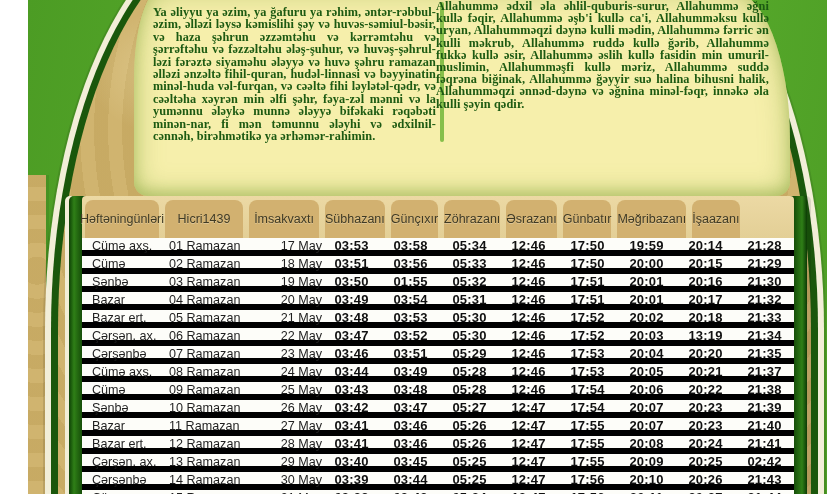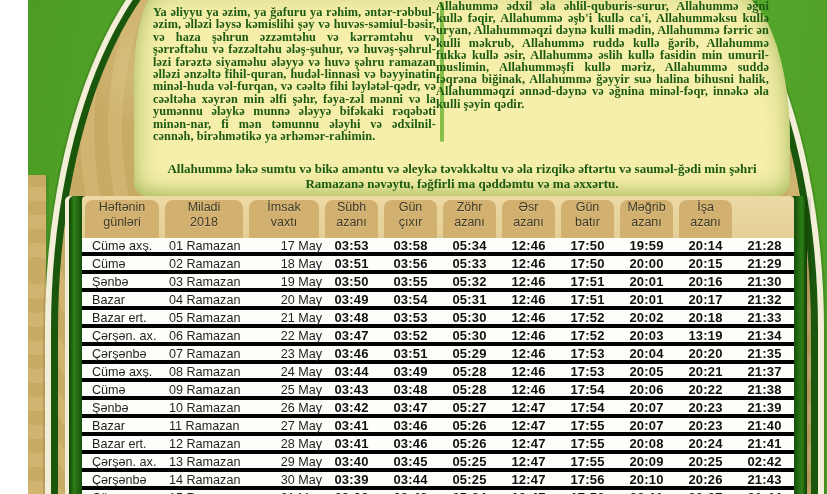--- a/index.html
+++ b/index.html
@@ -69,62 +69,61 @@
     height:42px;
     background:linear-gradient(180deg, #ecd9a4, var(--header_strip_tan));
     border-radius:4px 4px 0 0;
     display:grid; grid-template-columns:var(--cols);
     align-items:end;
   }
   .th {
     margin:0 3px; height:38px;
     background:var(--header_cell_tan);
     border-radius:8px 8px 0 0;
-    display:flex; flex-direction:column; align-items:center; justify-content:flex-start;
+    display:flex; flex-direction:row; align-items:center; justify-content:center;
     color:var(--header_text); font-size:12.5px; line-height:15px;
     text-shadow:0 1px 0 rgba(255,255,255,.25);
   }
   .table-body { background:var(--table_bg); }
   .tr {
     display:grid; grid-template-columns:var(--cols);
     height:18px; align-items:center;
-    border-bottom:4px solid #000000; box-sizing:border-box;
+    border-bottom:6px solid #000000; box-sizing:border-box;
   }
   .td { font-size:12.6px; color:#1f1f1f; white-space:nowrap; }
   .td.day    { padding-left:10px; }
   .td.hicri  { padding-left:7px; }
   .td.miladi { padding-left:13px;text-align:right; }
   .td.time   { text-align:center; font-weight:bold; font-size:13px; color:var(--time_text); letter-spacing:.2px; }
 </style>
 </head>
 <body>
 
 <div class="page">
   <div class="patch-left"></div>
   <div class="arch-tan"></div>
 
   <div class="dua-panel">
     <div class="dua-col dua-left">Ya əliyyu ya əzim, ya ğafuru ya rəhim, əntər-rəbbul-əzim, əlləzi ləysə kəmislihi şəy və huvəs-səmiul-bəsir, və haza şəhrun əzzəmtəhu və kərrəmtəhu və  şərrəftəhu və fəzzəltəhu ələş-şuhur, və huvəş-şəhrul-ləzi fərəztə siyaməhu ələyyə və huvə  şəhru ramazan əlləzi ənzəltə fihil-quran, hudəl-linnasi və bəyyinatin minəl-huda vəl-furqan, və cəəltə fihi ləylətəl-qədr, və cəəltəha xəyrən min əlfi şəhr, fəya-zəl mənni və la yumənnu ələykə munnə ələyyə bifəkaki rəqəbəti minən-nar,  fi mən təmunnu ələyhi və ədxilnil-cənnəh, birəhmətikə ya ərhəmər-rahimin.</div>
     <div class="dua-divider"></div>
     <div class="dua-col dua-right">Allahummə ədxil əla əhlil-quburis-surur, Allahummə əğni kullə fəqir, Allahummə əşb'i kullə ca'i, Allahumməksu kullə uryan, Allahumməqzi dəynə kulli mədin, Allahummə fərric ən kulli məkrub, Allahummə ruddə kullə ğərib, Allahummə fukkə kullə əsir, Allahummə əslih kullə fasidin min umuril-muslimin, Allahumməşfi kullə məriz, Allahummə suddə fəqrəna biğinak, Allahummə  ğəyyir suə halina bihusni halik, Allahumməqzi ənnəd-dəynə və əğnina minəl-fəqr, innəkə əla kulli şəyin qədir.</div>
-    <div class="dua-center">Allahummə ləkə sumtu və bikə aməntu və əleykə təvəkkəltu və əla rizqikə əftərtu və sauməl-ğədi min şəhri Ramazanə nəvəytu, fəğfirli ma qəddəmtu və ma əxxərtu.</div>
   </div>
 
   <div class="table-block">
     <div class="header-strip" id="header-strip">
   <div class="th">
     <span class="th-l1">Həftənin</span>
     <span class="th-l2">günləri</span>
   </div>
 
-
-  <div class="th">
-    <span class="th-l1">Miladi</span>
-    <span class="th-l2">2018</span>
-  </div>
+  <div class="th">
+    <span class="th-l1">Hicri</span>
+    <span class="th-l2">1439</span>
+  </div>
+
 
   <div class="th">
     <span class="th-l1">İmsak</span>
     <span class="th-l2">vaxtı</span>
   </div>
 
   <div class="th">
     <span class="th-l1">Sübh</span>
     <span class="th-l2">azanı</span>
   </div>
@@ -186,21 +185,21 @@
           <div class="td time">20:00</div>
           <div class="td time">20:15</div>
           <div class="td time">21:29</div>
         </div>
 
   <div class="tr">
     <div class="td day">Şənbə</div>
     <div class="td hicri">03 Ramazan</div>
     <div class="td miladi">19 May</div>
   <div class="td time">03:50</div>
-          <div class="td time">03:55</div>
+          <div class="td time">01:55</div>
           <div class="td time">05:32</div>
           <div class="td time">12:46</div>
           <div class="td time">17:51</div>
           <div class="td time">20:01</div>
           <div class="td time">20:16</div>
           <div class="td time">21:30</div>
         </div>
 
   <div class="tr">
     <div class="td day">Bazar</div>

